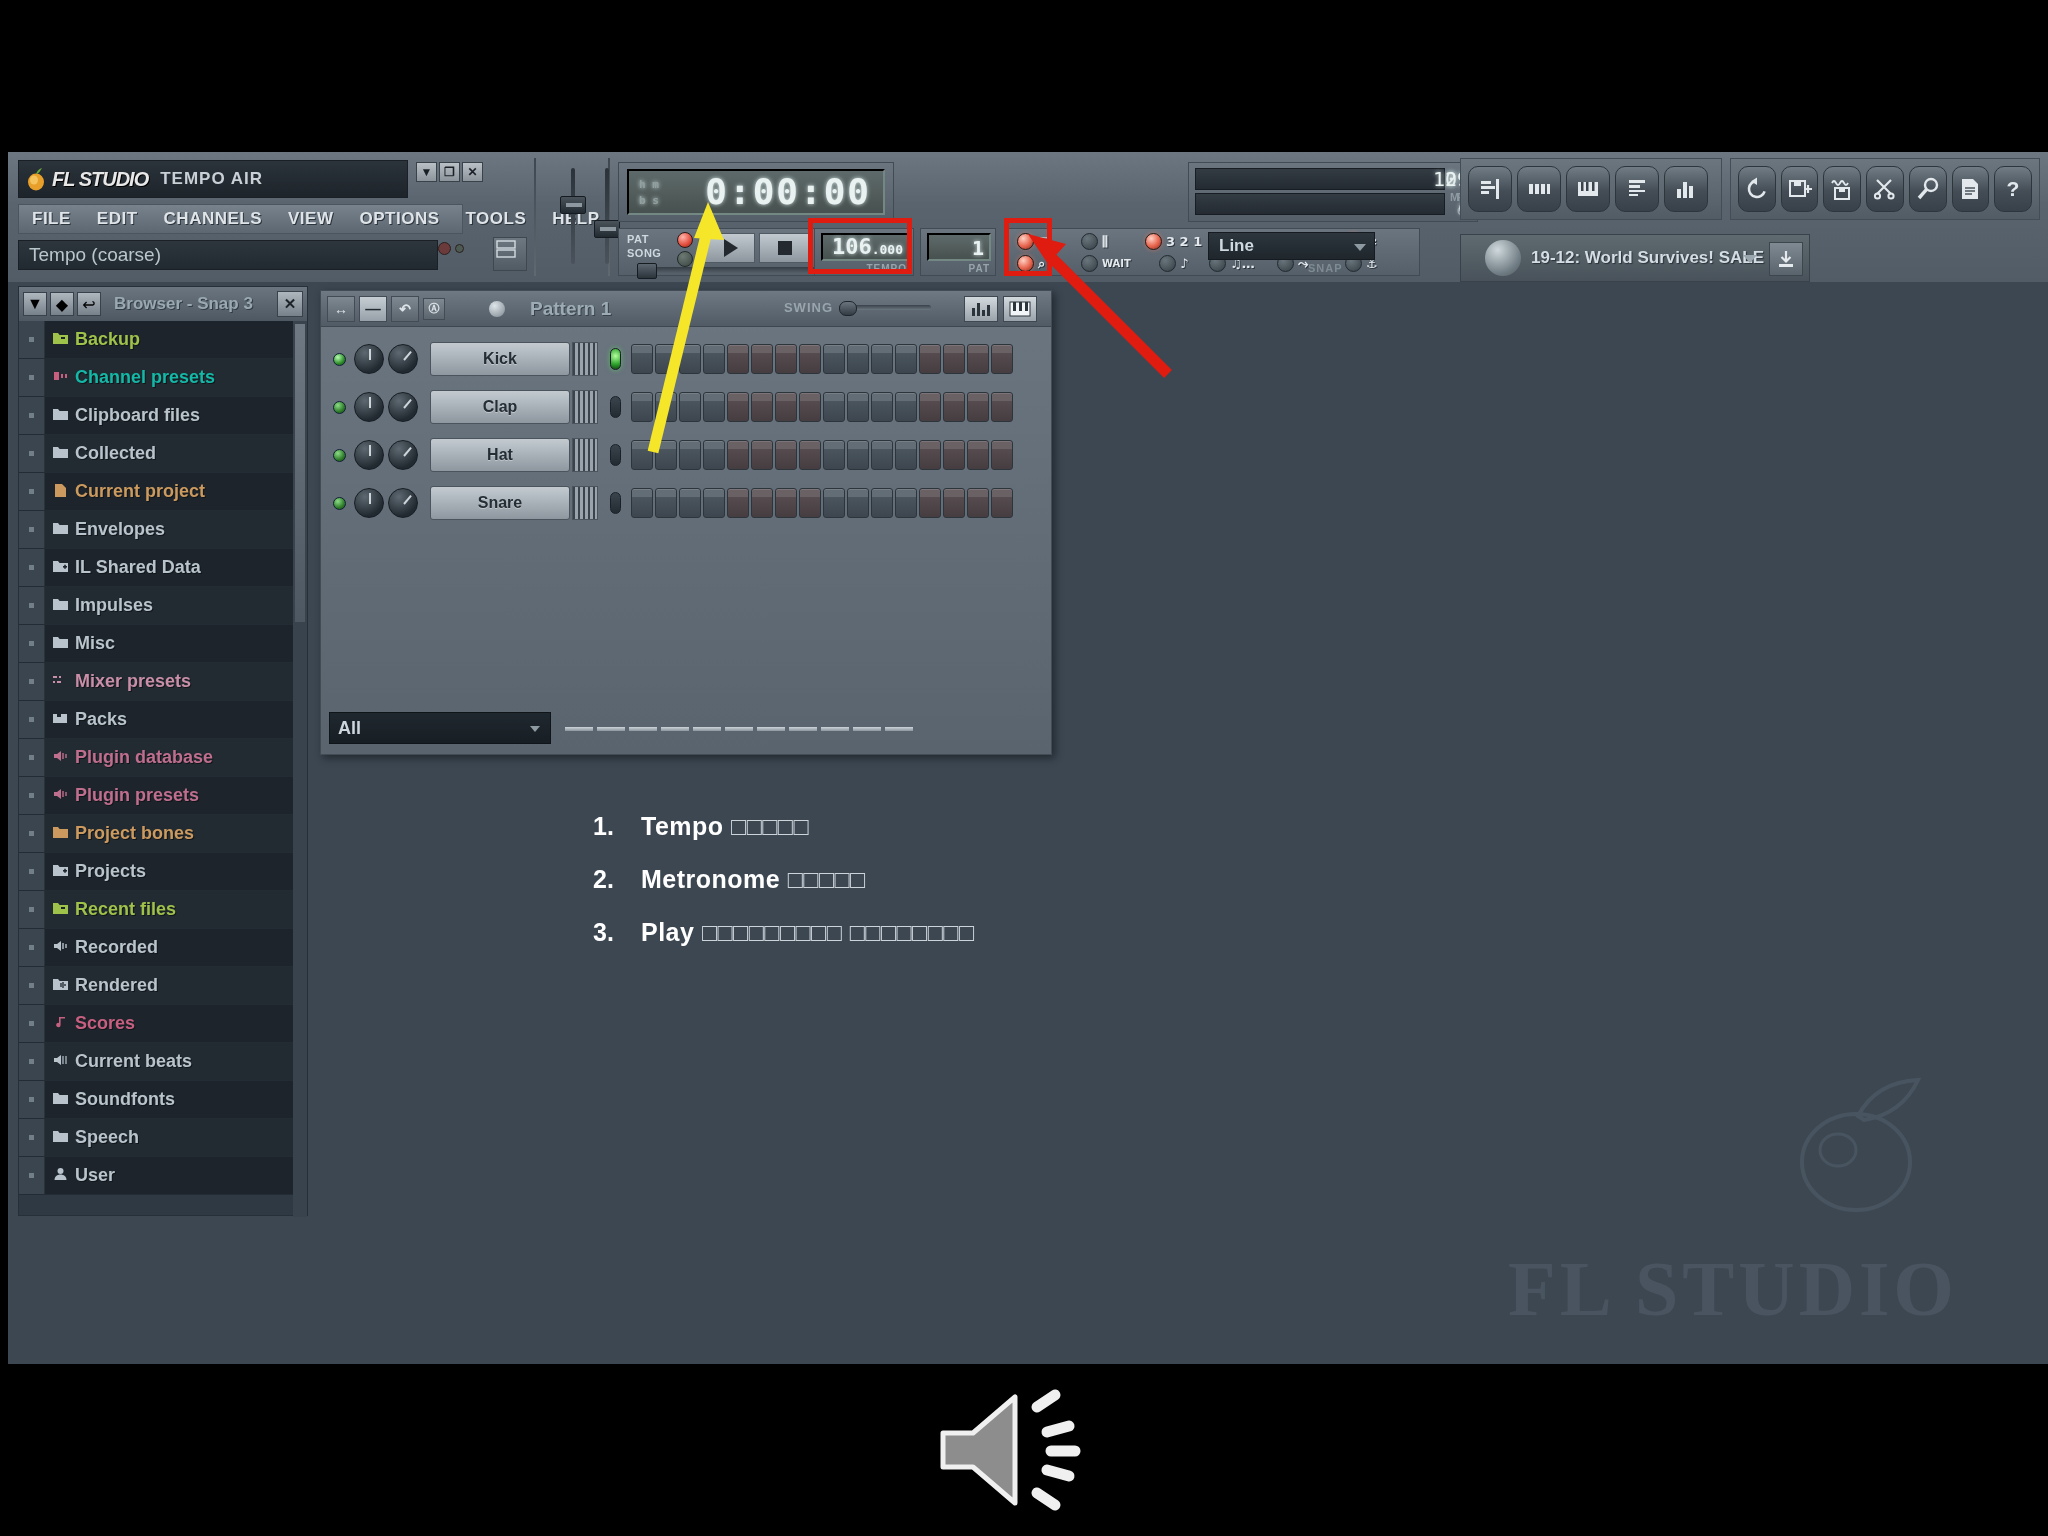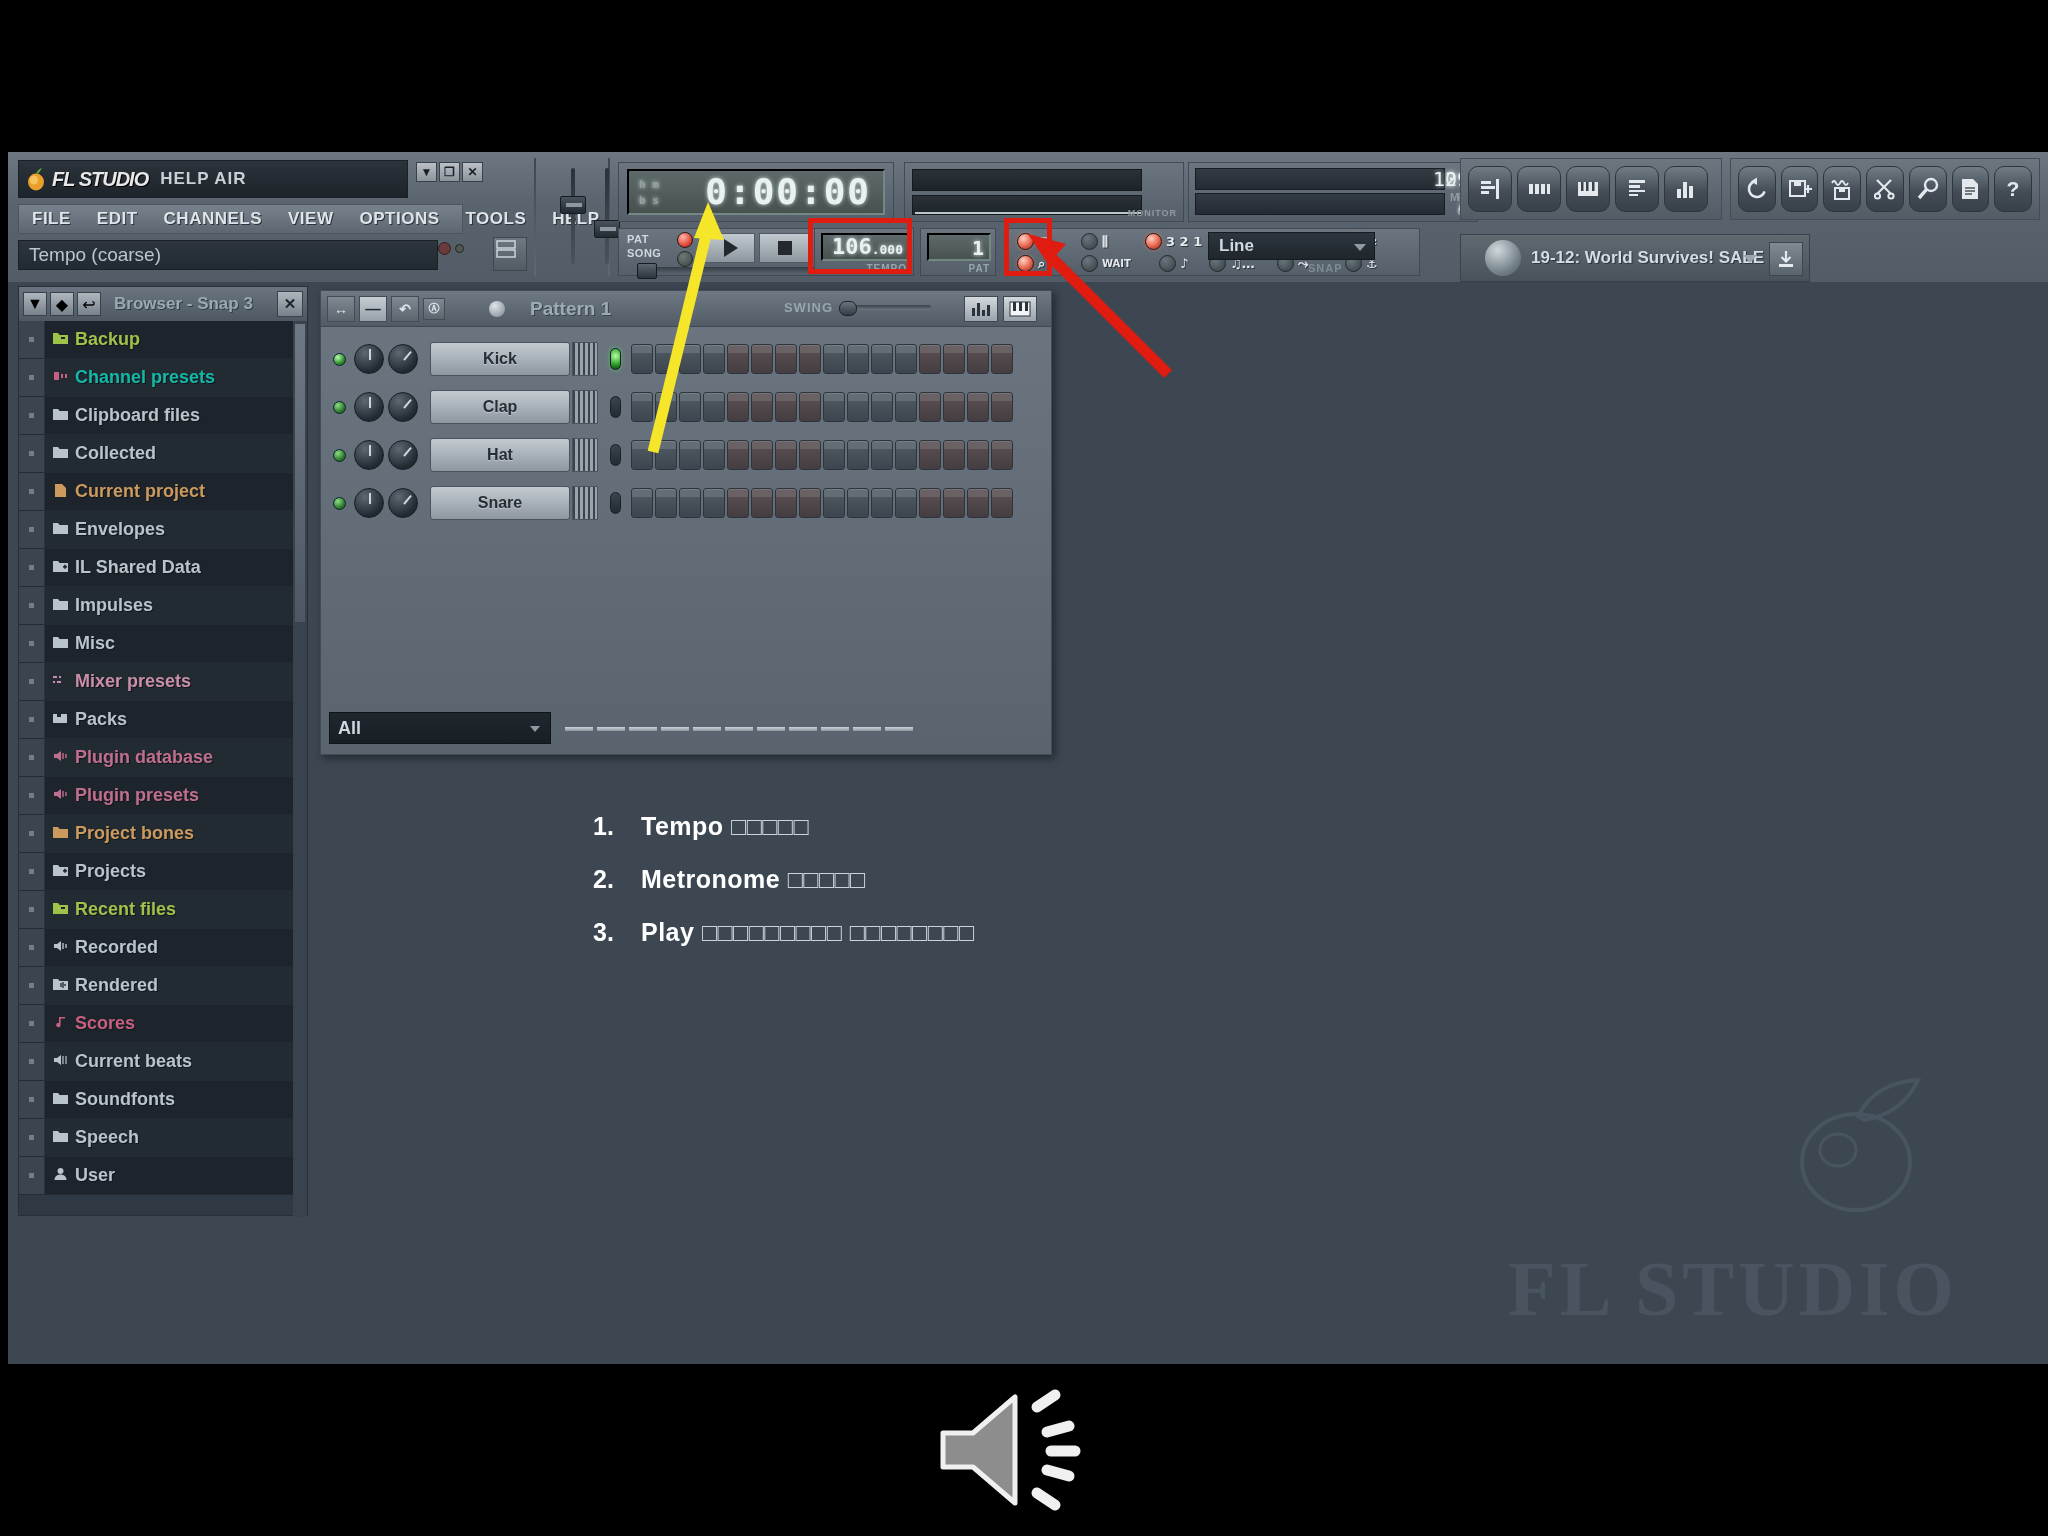--- a/index.html
+++ b/index.html
@@ -306,21 +306,21 @@
 
       <div class="titlebar">
         <div class="fl-logo">
           <svg width="22" height="24" viewBox="0 0 22 24">
             <ellipse cx="11" cy="15" rx="8" ry="8.5" fill="#e8a02a"></ellipse>
             <ellipse cx="9" cy="13" rx="4" ry="4.5" fill="#f5c45e"></ellipse>
             <path d="M11 7 Q13 2 17 1 Q15 5 12 7Z" fill="#6fae3b"></path>
           </svg>
         </div>
         <span class="fl-word">FL STUDIO</span>
-        <span class="teamair">HELP AIR</span>
+        <span class="teamair">TEMPO AIR</span>
       </div>
       <div class="winbtns">
         <div class="winbtn">▼</div>
         <div class="winbtn">❐</div>
         <div class="winbtn">✕</div>
       </div>
 
       <div class="menubar">
         <span class="menuitem">FILE</span>
         <span class="menuitem">EDIT</span>
@@ -397,27 +397,20 @@
         <div class="tempolabel">TEMPO</div>
       </div>
 
       <div class="panel patpanel">
         <div class="lcd patlcd">
           <div class="patval lcdtxt">1</div>
         </div>
         <div class="patlabel">PAT</div>
       </div>
 
-      <div class="panel meterpanel">
-        <div class="meterbar"></div>
-        <div class="meterbar2">
-          <div class="meterline"></div>
-        </div>
-        <div class="monitor">MONITOR</div>
-      </div>
 
       <div class="panel cpupanel">
         <div class="cpu-left"></div>
         <div class="cpu-left2"></div>
         <div class="cpu-0 lcdtxt">0</div>
         <div class="cpu-129 lcdtxt">129</div>
         <div class="cpu-tag" style="left:268px;top:28px;">RAM</div>
         <div class="cpu-tag" style="right:8px;top:28px;">MB</div>
         <div class="cpu-tag" style="left:268px;bottom:4px;">CPU</div>
         <div class="cpu-tag" style="left:318px;bottom:4px;">POLY</div>

